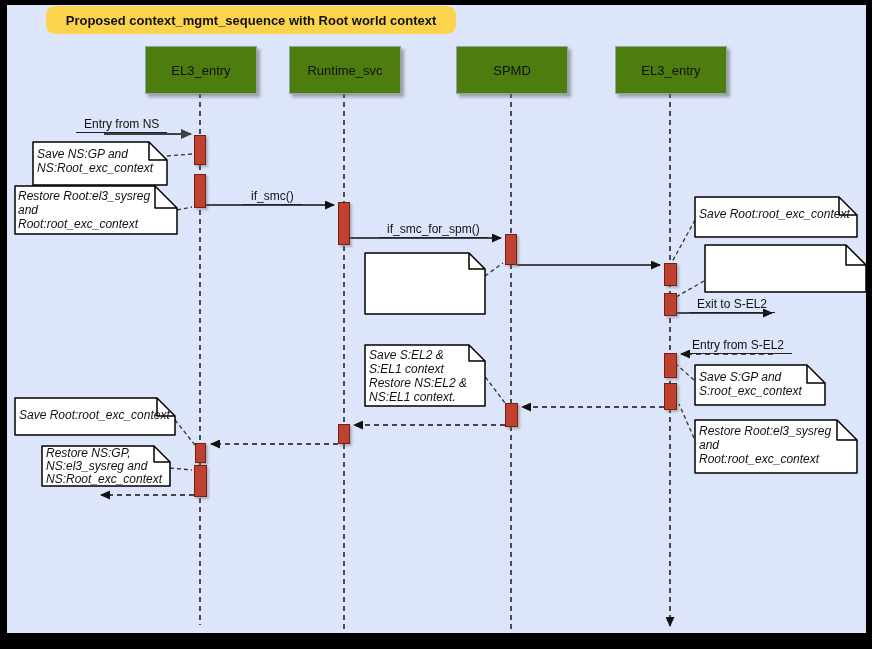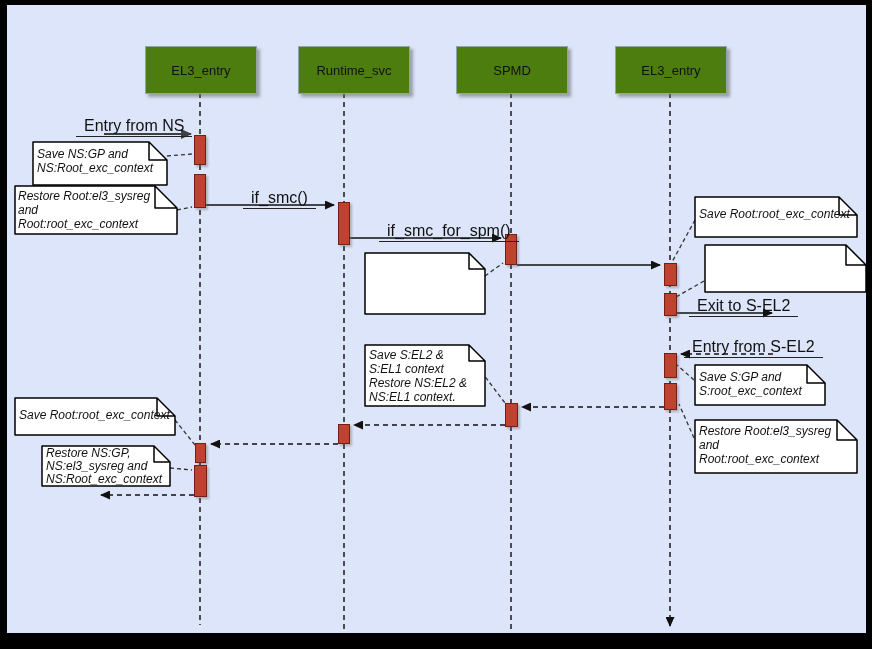--- a/index.html
+++ b/index.html
@@ -8,21 +8,21 @@
   .canvas{position:absolute;left:7px;top:5px;width:859px;height:628px;background:#dce5f9;}
   .overlay{position:absolute;left:0;top:0;z-index:1;}
   .title-banner{position:absolute;left:46px;top:6px;width:410px;height:28px;z-index:3;
     background:#fcd34d;border-radius:9px;display:flex;align-items:center;justify-content:center;
     font-size:13px;font-weight:bold;color:#111;}
   .actor{position:absolute;top:46px;width:110px;height:46px;z-index:2;background:#4d7c0f;
     border:1px solid #8fa7a3;box-shadow:3px 3px 3px rgba(100,100,100,0.55);
     display:flex;align-items:center;justify-content:center;font-size:13px;color:#111;}
   .bar{position:absolute;z-index:2;background:#bf4130;border:1.5px solid #741f14;box-sizing:border-box;
     box-shadow:2px 2px 2px rgba(100,100,100,0.4);}
-  .msg-label{position:absolute;z-index:3;font-size:16px;color:#111;white-space:nowrap;
+  .msg-label{position:absolute;z-index:3;font-size:12px;color:#111;white-space:nowrap;
     border-bottom:1px solid #222;padding:0 8px 1px 8px;text-align:center;}
   .note-text{position:absolute;z-index:3;font-size:12px;line-height:14px;color:#111;
     white-space:pre-line;font-style:italic;}
 </style>
 </head>
 <body>
 
 <div class="frame">
   <div class="canvas"></div>
 
@@ -79,23 +79,24 @@
       <path d="M695,197 H839 L857,215 V237 H695 Z M839,197 L857,215 L839,215 Z"></path>
       <path d="M705,245 H846 L866,265 V292 H705 Z M846,245 L866,265 L846,265 Z"></path>
       <path d="M695,365 H807 L825,383 V405 H695 Z M807,365 L825,383 L807,383 Z"></path>
       <path d="M695,420 H837 L857,440 V473 H695 Z M837,420 L857,440 L837,440 Z"></path>
       <path d="M365,345 H469 L485,361 V406 H365 Z M469,345 L485,361 L469,361 Z"></path>
       <path d="M15,398 H157 L175,416 V435 H15 Z M157,398 L175,416 L157,416 Z"></path>
       <path d="M42,446 H154 L170,462 V486 H42 Z M154,446 L170,462 L154,462 Z"></path>
     </g>
   </svg>
 
+  <div class="title-banner">Proposed context_mgmt_sequence with Root world context</div>
 
   <div class="actor" style="left:145px;">EL3_entry</div>
-  <div class="actor" style="left:289px;margin-left:9px;">Runtime_svc</div>
+  <div class="actor" style="left:289px;">Runtime_svc</div>
   <div class="actor" style="left:456px;">SPMD</div>
   <div class="actor" style="left:615px;">EL3_entry</div>
 
   <div class="bar" style="left:194px;top:135px;width:12px;height:30px;"></div>
   <div class="bar" style="left:194px;top:174px;width:12px;height:34px;"></div>
   <div class="bar" style="left:195px;top:443px;width:11px;height:20px;"></div>
   <div class="bar" style="left:194px;top:465px;width:13px;height:32px;"></div>
   <div class="bar" style="left:338px;top:202px;width:12px;height:43px;"></div>
   <div class="bar" style="left:338px;top:424px;width:12px;height:20px;"></div>
   <div class="bar" style="left:505px;top:234px;width:12px;height:31px;"></div>

